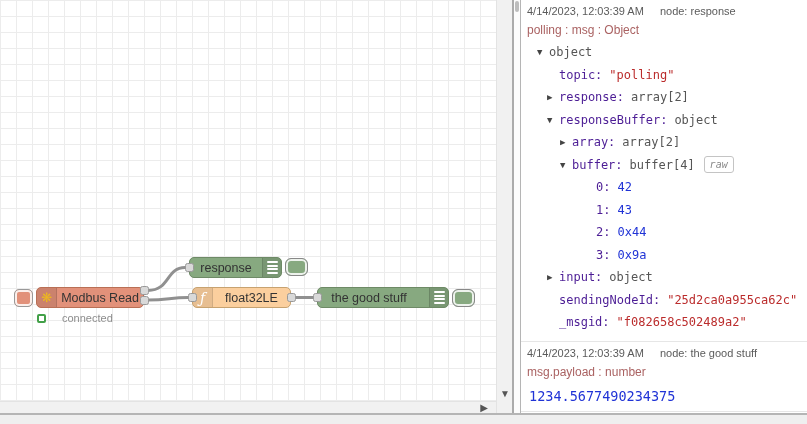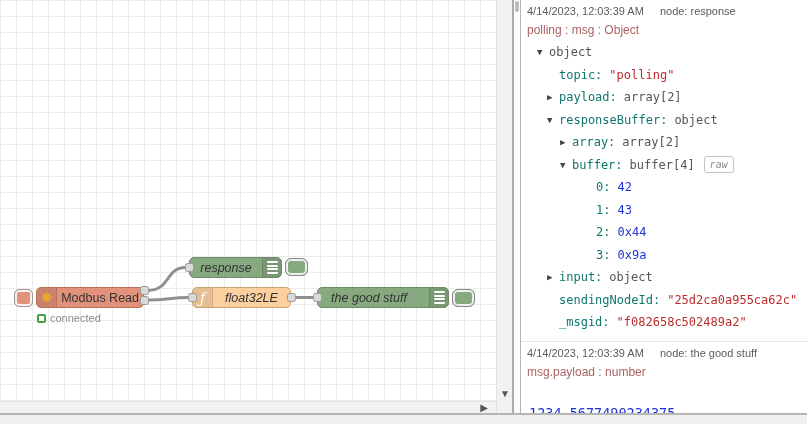--- a/index.html
+++ b/index.html
@@ -11,21 +11,21 @@
   #canvas { position:absolute; left:0; top:0; width:496px; height:401px;
     background-color:#fff;
     background-image:linear-gradient(#ececec 1px, transparent 1px),
                      linear-gradient(90deg,#ececec 1px, transparent 1px);
     background-size:16px 16px; overflow:hidden; }
   #wires { position:absolute; left:0; top:0; }
 
   .node { position:absolute; height:21px; border-radius:5px; display:flex;
     align-items:center; font-size:12.5px; color:#333; }
   .node .lbl { flex:1; text-align:center; white-space:nowrap; padding:0 4px; }
-  .italic { font-style:italic; }
+  .italic { }
 
   .node-modbus { left:36px; top:287px; width:108px; background:#e2917a; border:1px solid #b96f55; }
   .node-modbus .iconbox { width:21px; height:100%; background:rgba(0,0,0,0.10);
     border-right:1px solid rgba(0,0,0,0.12); border-radius:4px 0 0 4px;
     display:flex; align-items:center; justify-content:center; }
   .modbus-gear { color:#ecb71f; font-size:13px; line-height:1; }
 
   .inject-btn { position:absolute; left:14px; top:289px; width:19px; height:18px;
     background:#e2917a; border:1px solid #999; border-radius:5px;
     box-shadow:inset 0 0 0 2px rgba(255,255,255,0.85); cursor:pointer; }
@@ -47,21 +47,21 @@
   .node-func { left:192px; top:287px; width:99px; background:#fbcf9e; border:1px solid #c7a270; }
   .node-func .iconbox { width:20px; height:100%; background:rgba(0,0,0,0.08);
     border-right:1px solid rgba(0,0,0,0.10); border-radius:4px 0 0 4px;
     display:flex; align-items:center; justify-content:center; }
   .func-f { color:#fff; font-family:"DejaVu Serif", serif; font-style:italic;
     font-size:14px; line-height:1; }
 
   .port { position:absolute; width:9px; height:9px; background:#d9d9d9;
     border:1px solid #999; border-radius:2.5px; cursor:crosshair; }
 
-  .status { position:absolute; left:37px; top:312px; display:flex; align-items:center; gap:4px; }
+  .status { position:absolute; left:37px; top:312px; display:flex; align-items:center; gap:16px; }
   .status-sq { width:9px; height:9px; border:2px solid #42a048; border-radius:2px; background:#fff; }
   .status-txt { font-size:11px; color:#8d8d8d; }
 
   
   #v-scroll { position:absolute; left:496px; top:0; width:16px; height:413px;
     background:#f1f1f1; border-left:1px solid #e3e3e3; }
   #v-scroll .arr { position:absolute; left:2px; bottom:14px; width:12px; text-align:center;
     color:#555; font-size:10px; cursor:pointer; }
   #h-scroll { position:absolute; left:0; top:401px; width:496px; height:12px;
     background:#f1f1f1; border-top:1px solid #e3e3e3; }
@@ -81,31 +81,31 @@
   .dmsg { padding:3px 6px 7px 6px; border-bottom:1px solid #e6e6e6; }
   .dmeta { font-size:11px; color:#5b5b5b; height:17px; line-height:17px; white-space:nowrap; }
   .dmeta .src { margin-left:13px; }
   .dpath { font-size:12px; color:#aa6262; height:21px; line-height:21px; white-space:nowrap; }
   .dtree { font-family:"DejaVu Sans Mono", monospace; font-size:12px; color:#333; }
   .trow { height:22.5px; line-height:22.5px; white-space:nowrap; }
   .lv0 { padding-left:22px; } .lv1 { padding-left:32px; }
   .lv2 { padding-left:45px; } .lv3 { padding-left:69px; }
   .arrow { display:inline-block; width:12px; margin-left:-12px; color:#444;
     font-size:9px; cursor:pointer; vertical-align:middle; }
-  .tkey { color:#0f766e; }
+  .tkey { color:#4c1d95; }
   .tval { margin-left:7px; }
   .tval.string { color:#bb2c2c; }
   .tval.number { color:#2033d6; }
   .tval.meta { color:#555; }
   .tval.lone-meta { margin-left:0; }
   .raw-badge { display:inline-block; margin-left:9px; padding:0 5px; font-size:10px;
     line-height:15px; color:#888; font-style:italic; border:1px solid #c4c4c4;
     border-radius:3px; background:#fff; cursor:pointer; vertical-align:1px; }
   .dvalue { font-family:"DejaVu Sans Mono", monospace; font-size:13.5px;
-    color:#2033d6; margin-top:22px; padding-left:2px; }
+    color:#2033d6; margin-top:5px; padding-left:2px; }
 </style>
 </head>
 <body>
 
 <div id="app">
 
   <div id="canvas">
     <svg id="wires" width="496" height="401">
       <path d="M148,290.5 C170,290.5 166,267.5 185,267.5" fill="none" stroke="#909090" stroke-width="3" stroke-linecap="round"></path>
       <path d="M148,300 C168,300 170,297.5 188,297.5" fill="none" stroke="#909090" stroke-width="3" stroke-linecap="round"></path>
@@ -184,21 +184,21 @@
       <div class="dpath">polling : msg : Object</div>
       <div class="dtree">
 
         <div class="trow lv0">
           <span class="arrow">▼</span><span class="tval meta lone-meta">object</span>
         </div>
         <div class="trow lv1">
           <span class="tkey">topic:</span><span class="tval string">"polling"</span>
         </div>
         <div class="trow lv1">
-          <span class="arrow">▶</span><span class="tkey">payload:</span><span class="tval meta">array[2]</span>
+          <span class="arrow">▶</span><span class="tkey">response:</span><span class="tval meta">array[2]</span>
         </div>
         <div class="trow lv1">
           <span class="arrow">▼</span><span class="tkey">responseBuffer:</span><span class="tval meta">object</span>
         </div>
         <div class="trow lv2">
           <span class="arrow">▶</span><span class="tkey">array:</span><span class="tval meta">array[2]</span>
         </div>
         <div class="trow lv2">
           <span class="arrow">▼</span><span class="tkey">buffer:</span><span class="tval meta">buffer[4]</span><span class="raw-badge">raw</span>
         </div>

